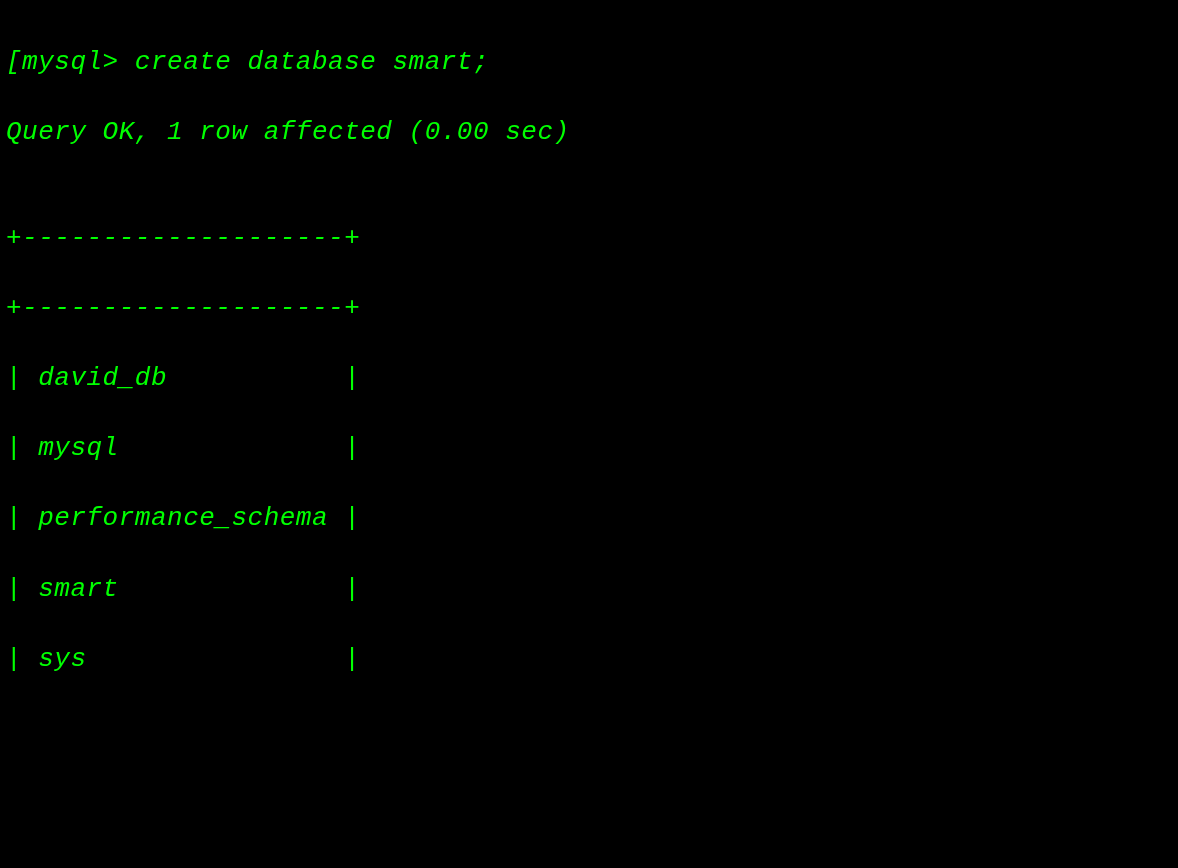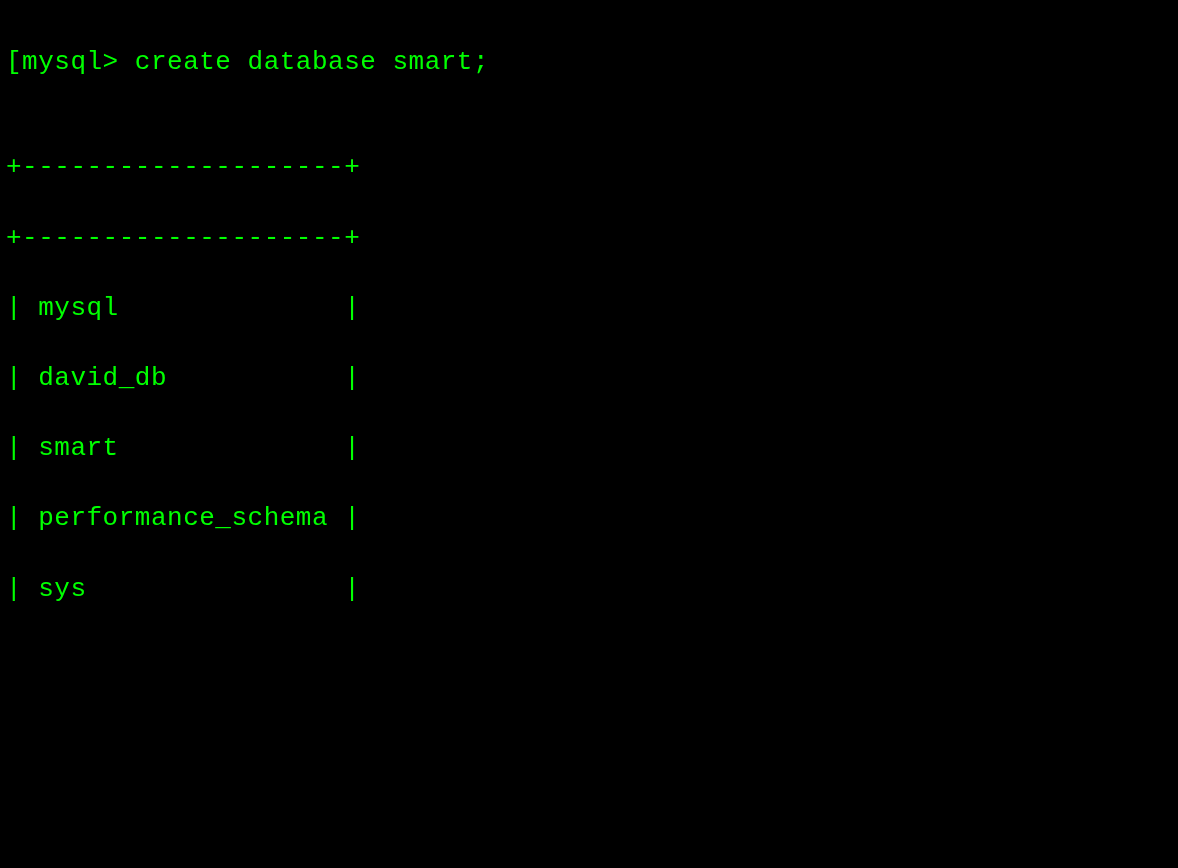--- a/index.html
+++ b/index.html
@@ -18,34 +18,36 @@
       width: 1178px;
       height: 868px;
       overflow: hidden;
     }
     .terminal {
       white-space: pre;
       font-variant-ligatures: none;
     }
     .line {
       display: block;
+      font-style: italic;
     }
   </style>
 </head>
 <body>
 
 <div class="terminal">
 <span class="line">[mysql&gt; create database smart;</span>
+<span class="line">Query OK, 1 row affected (0.00 sec)</span>
 <span class="line"></span>
 <span class="line">+--------------------+</span>
 <span class="line">+--------------------+</span>
+<span class="line">| david_db           |</span>
 <span class="line">| mysql              |</span>
-<span class="line">| david_db           |</span>
+<span class="line">| performance_schema |</span>
 <span class="line">| smart              |</span>
-<span class="line">| performance_schema |</span>
 <span class="line">| sys                |</span>
 
 
 <span class="line"></span>
 
 
 
 </div>
 
 </body></html>

